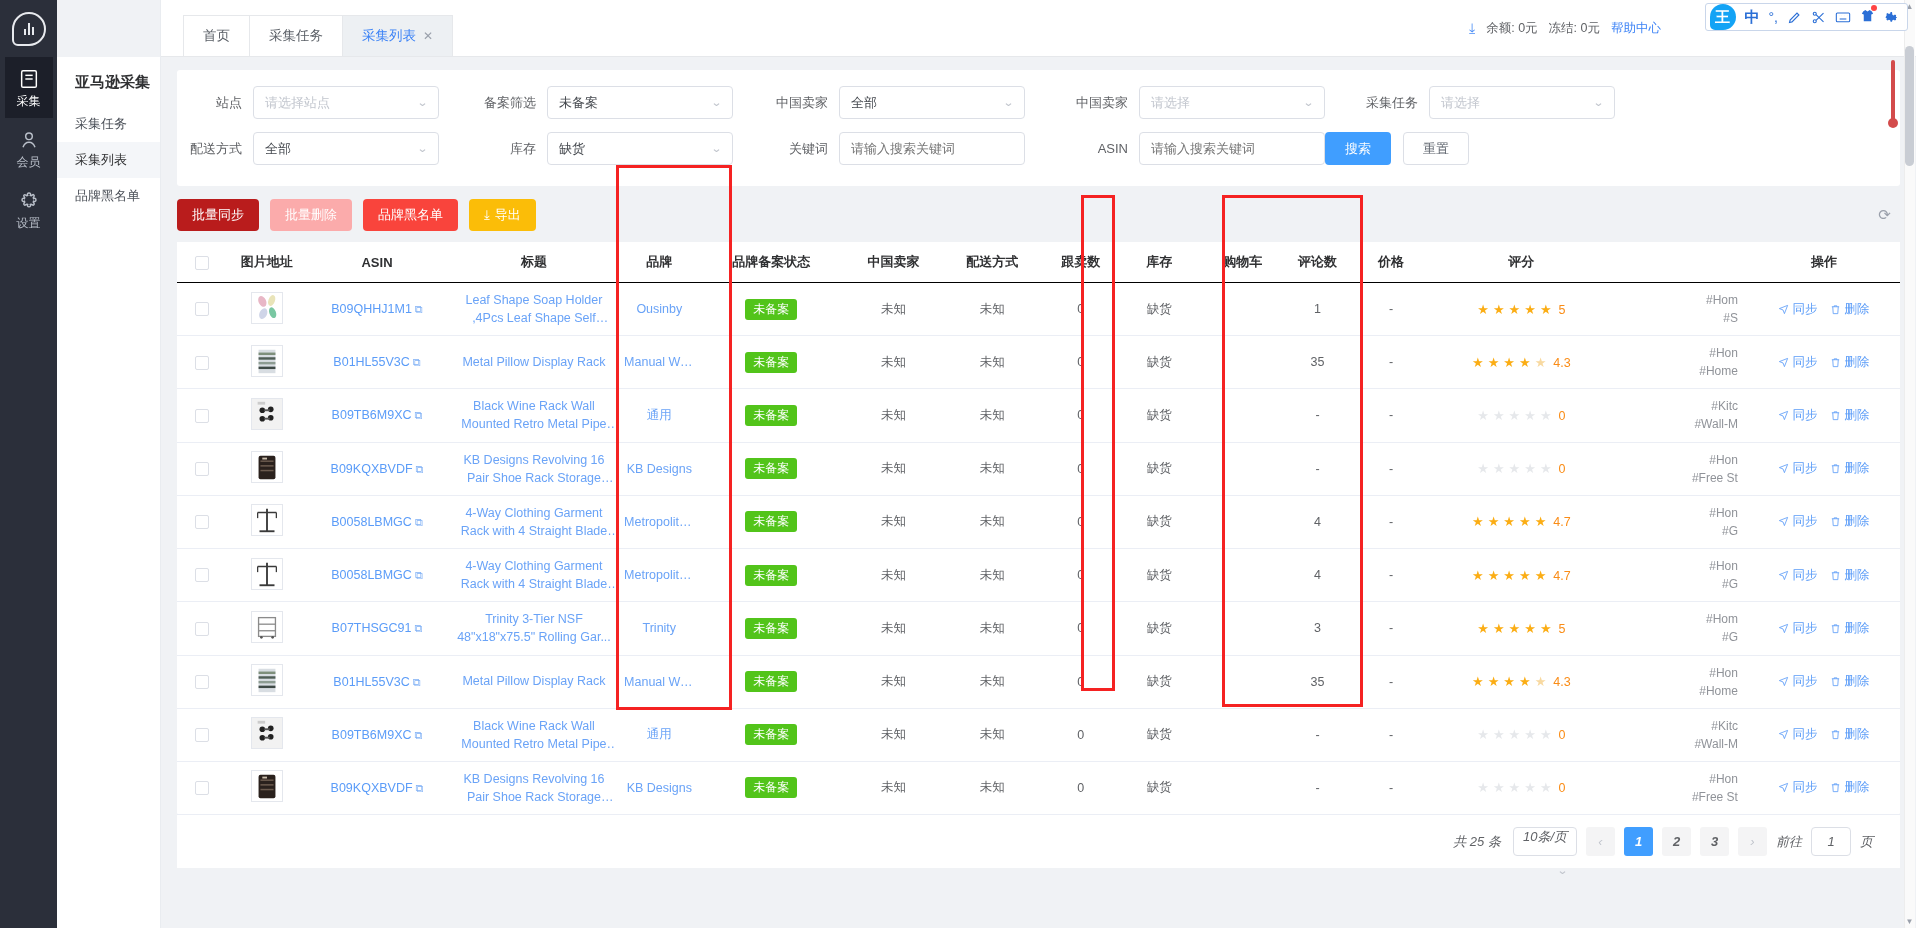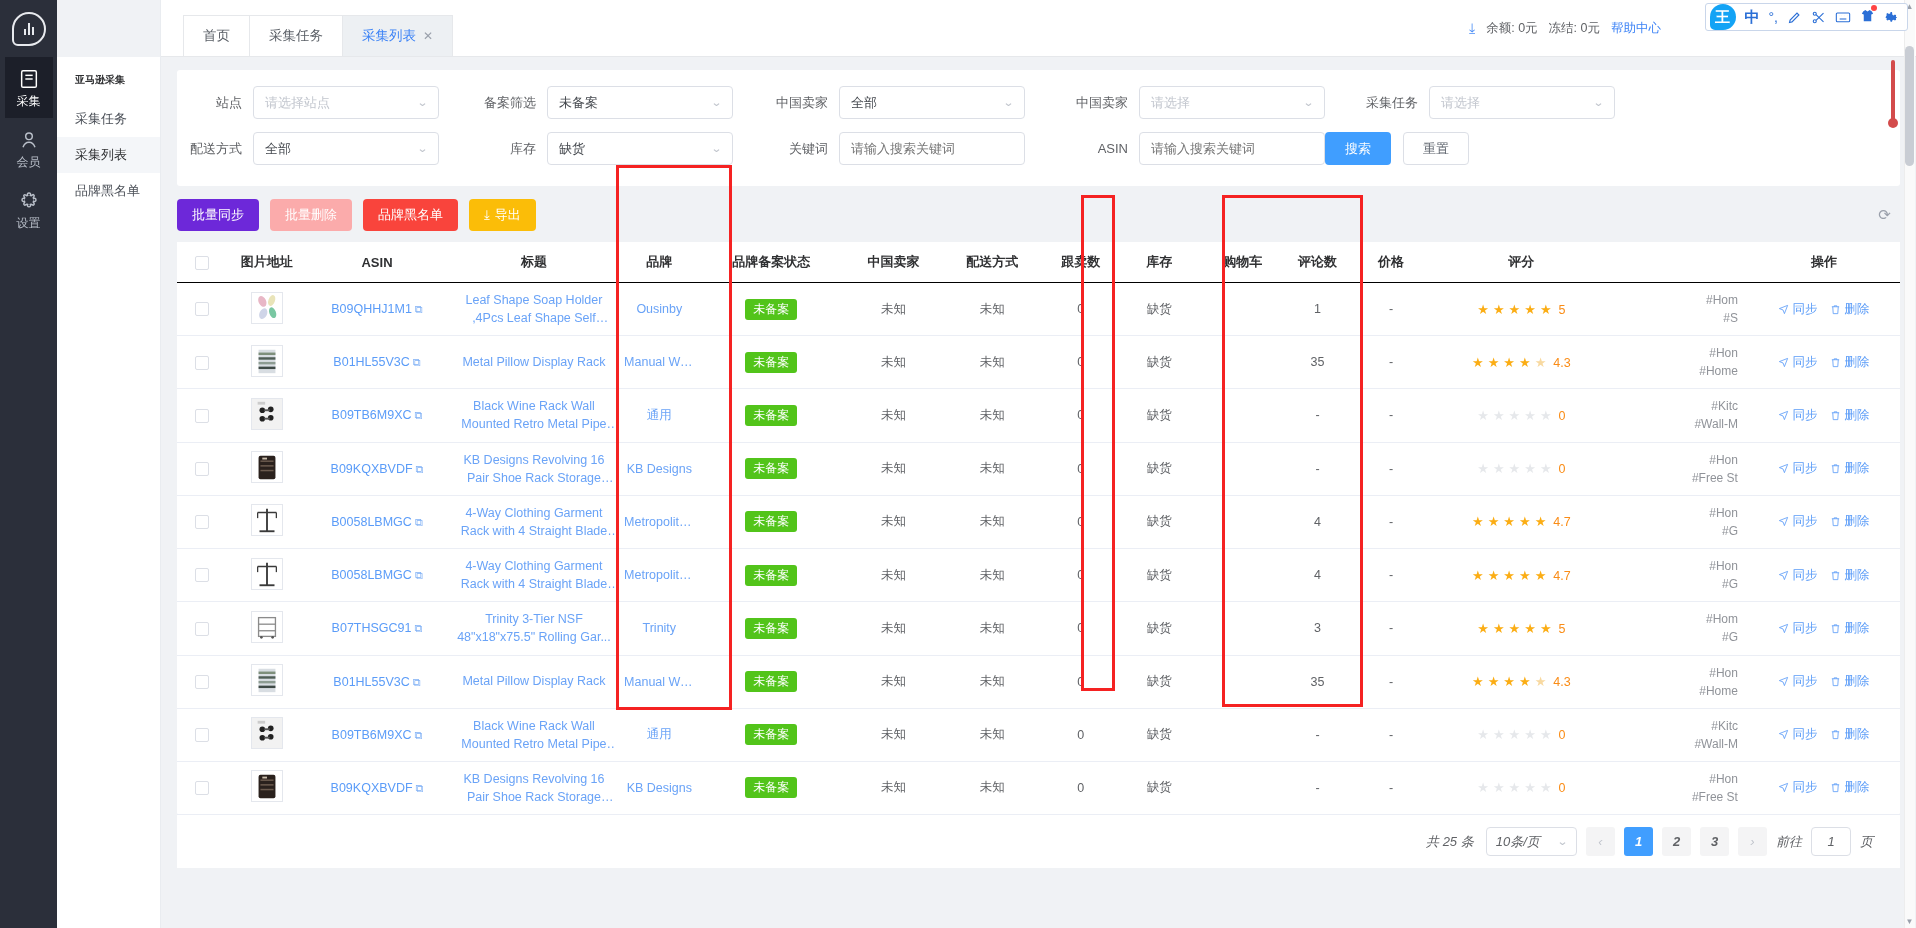--- a/index.html
+++ b/index.html
@@ -37,21 +37,21 @@
   .rail-item.active { background:#1c1f29; color:#fff; }
   .rail-ico { display:block; margin:0 auto 4px; width:22px; height:22px; }
 
   
   .subnav {
     width: 104px; background:#fff; flex: 0 0 104px;
     border-right: 1px solid #e9ecf0;
   }
   .subnav-head { height:57px; background:#f0f2f5; }
   .subnav-title {
-    font-size: 10px; font-weight: 700; color:#303133;
+    font-size: 15px; font-weight: 700; color:#303133;
     padding: 16px 0 14px 18px; white-space: nowrap;
   }
   .subnav-item {
     padding: 9px 0 9px 18px; font-size: 13px; color:#4a4f57;
     white-space: nowrap; cursor:pointer;
   }
   .subnav-item.active { background:#f4f6f9; color:#303133; }
 
   
   .main { flex: 1 1 auto; display:flex; flex-direction:column; min-width:0; position:relative; }
@@ -172,21 +172,21 @@
   .anno { position:absolute; border:3px solid #f52222; pointer-events:none; z-index:30; }
 
   
   .pager {
     display:flex; align-items:center; justify-content:flex-end; gap:9px;
     padding:12px 27px; font-size:13px; color:#606266; background:#fff;font-style:italic;
   }
   .pg-total { margin-right:3px; }
   .pg-size {
     height:29px; border:1px solid #dcdfe6; border-radius:4px; display:flex; align-items:center;
-    padding:0 9px; gap:18px; color:#606266; cursor:pointer;
+    padding:0 9px; gap:18px; color:#606266; cursor:pointer;flex-direction:column;
   }
   .pg-btn {
     min-width:29px; height:29px; border-radius:3px; background:#f4f4f5; color:#606266;
     display:flex; align-items:center; justify-content:center; font-size:13px; font-weight:700; cursor:pointer;
   }
   .pg-btn.arrow { font-weight:400; color:#c0c4cc; }
   .pg-btn.active { background:#409eff; color:#fff; }
   .pg-jump-input {
     width:40px;height:29px;border:1px solid #dcdfe6;border-radius:4px;text-align:center;
     display:flex;align-items:center;justify-content:center;color:#606266;
@@ -371,21 +371,21 @@
             <input class="fctrl ph" style="width: 186px; outline: none;" placeholder="请输入搜索关键词">
           </div>
           <div class="fgroup" style="">
             <div class="btn btn-primary">搜索</div>
             <div class="btn btn-plain" style="margin-left:12px">重置</div>
           </div>
         </div>
       </div>
 
       <div class="actionbar">
-        <div class="abtn" style="background:#6d28d9">批量同步</div>
+        <div class="abtn" style="background:#b91c1c">批量同步</div>
         <div class="abtn" style="background:#fbabab">批量删除</div>
         <div class="abtn" style="background:#f9443c">品牌黑名单</div>
         <div class="abtn" style="background:#fbbd08">
           <span>⤓</span>
           <span>导出</span>
         </div>
         <div class="refresh">⟳</div>
       </div>
 
       <div class="tablewrap">

